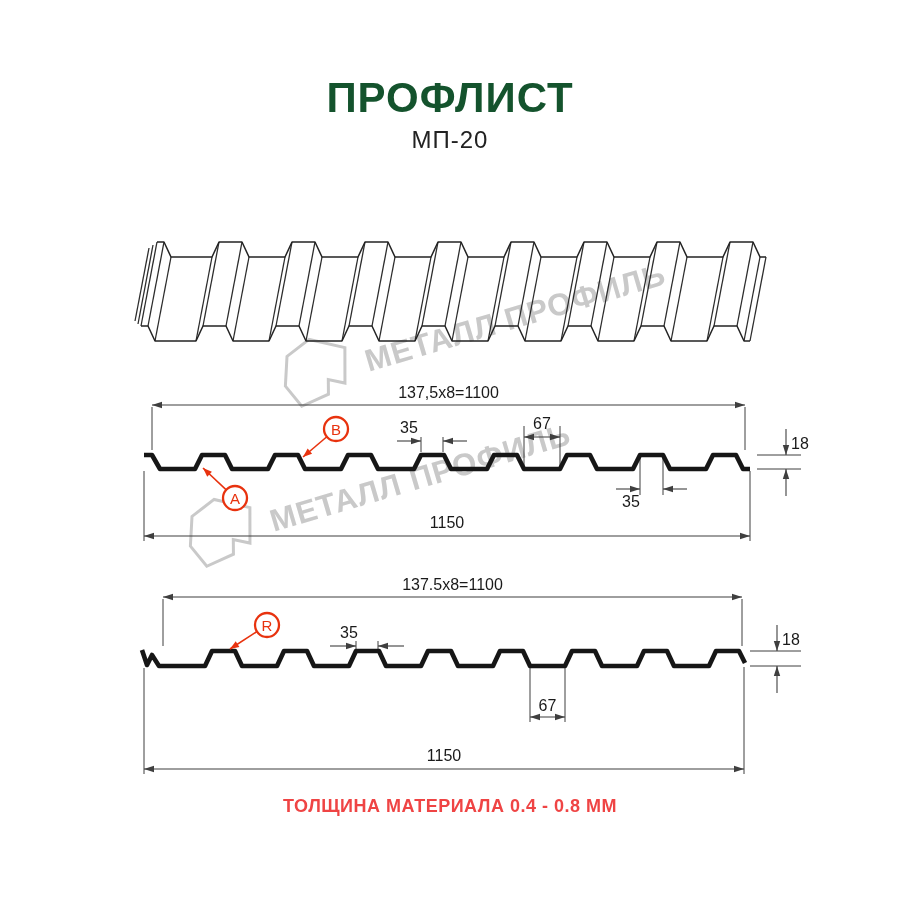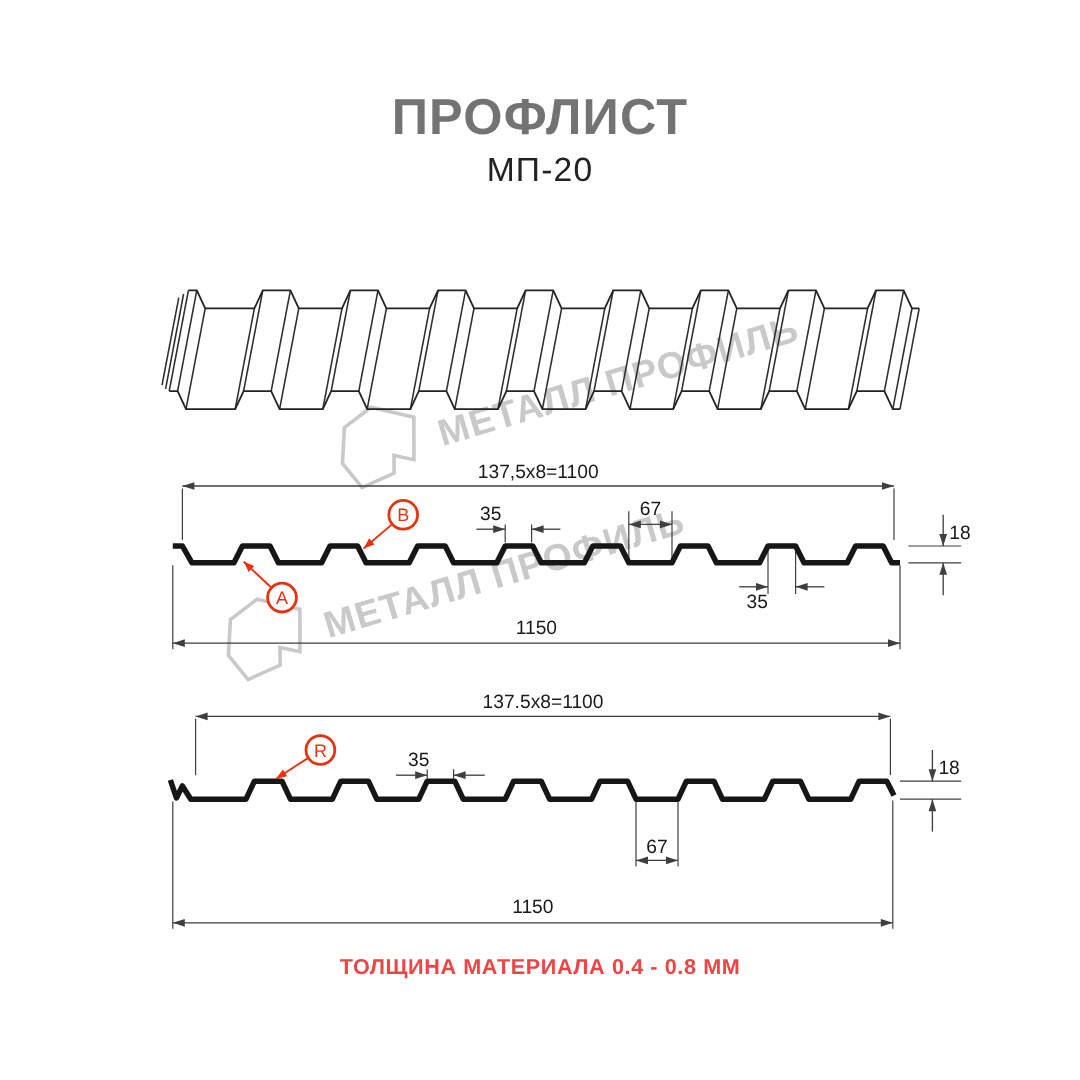--- a/index.html
+++ b/index.html
@@ -1,21 +1,21 @@
 <!DOCTYPE html>
 <html><head>
 <meta charset="utf-8">
 <style>
   html,body{margin:0;padding:0;background:#ffffff;}
   #stage{position:relative;width:900px;height:900px;background:#ffffff;overflow:hidden;
          font-family:"Liberation Sans",sans-serif;}
   .title{position:absolute;left:0;top:74px;width:900px;text-align:center;
-         font-size:42px;font-weight:bold;letter-spacing:1px;color:#737373;}
+         font-size:42px;font-weight:bold;letter-spacing:1px;color:#14532d;}
   .subtitle{position:absolute;left:0;top:126px;width:900px;text-align:center;
-         font-size:28px;font-weight:400;letter-spacing:1px;color:#222;}
+         font-size:24px;font-weight:400;letter-spacing:1px;color:#222;}
   .footer-note{position:absolute;left:0;top:796px;width:900px;text-align:center;
          font-size:18px;font-weight:bold;letter-spacing:.5px;color:#ef4444;}
   svg{position:absolute;left:0;top:0;}
   text{font-family:"Liberation Sans",sans-serif;}
 </style>
 </head>
 <body>
 
 <div id="stage">
   <div class="title">ПРОФЛИСТ</div>

